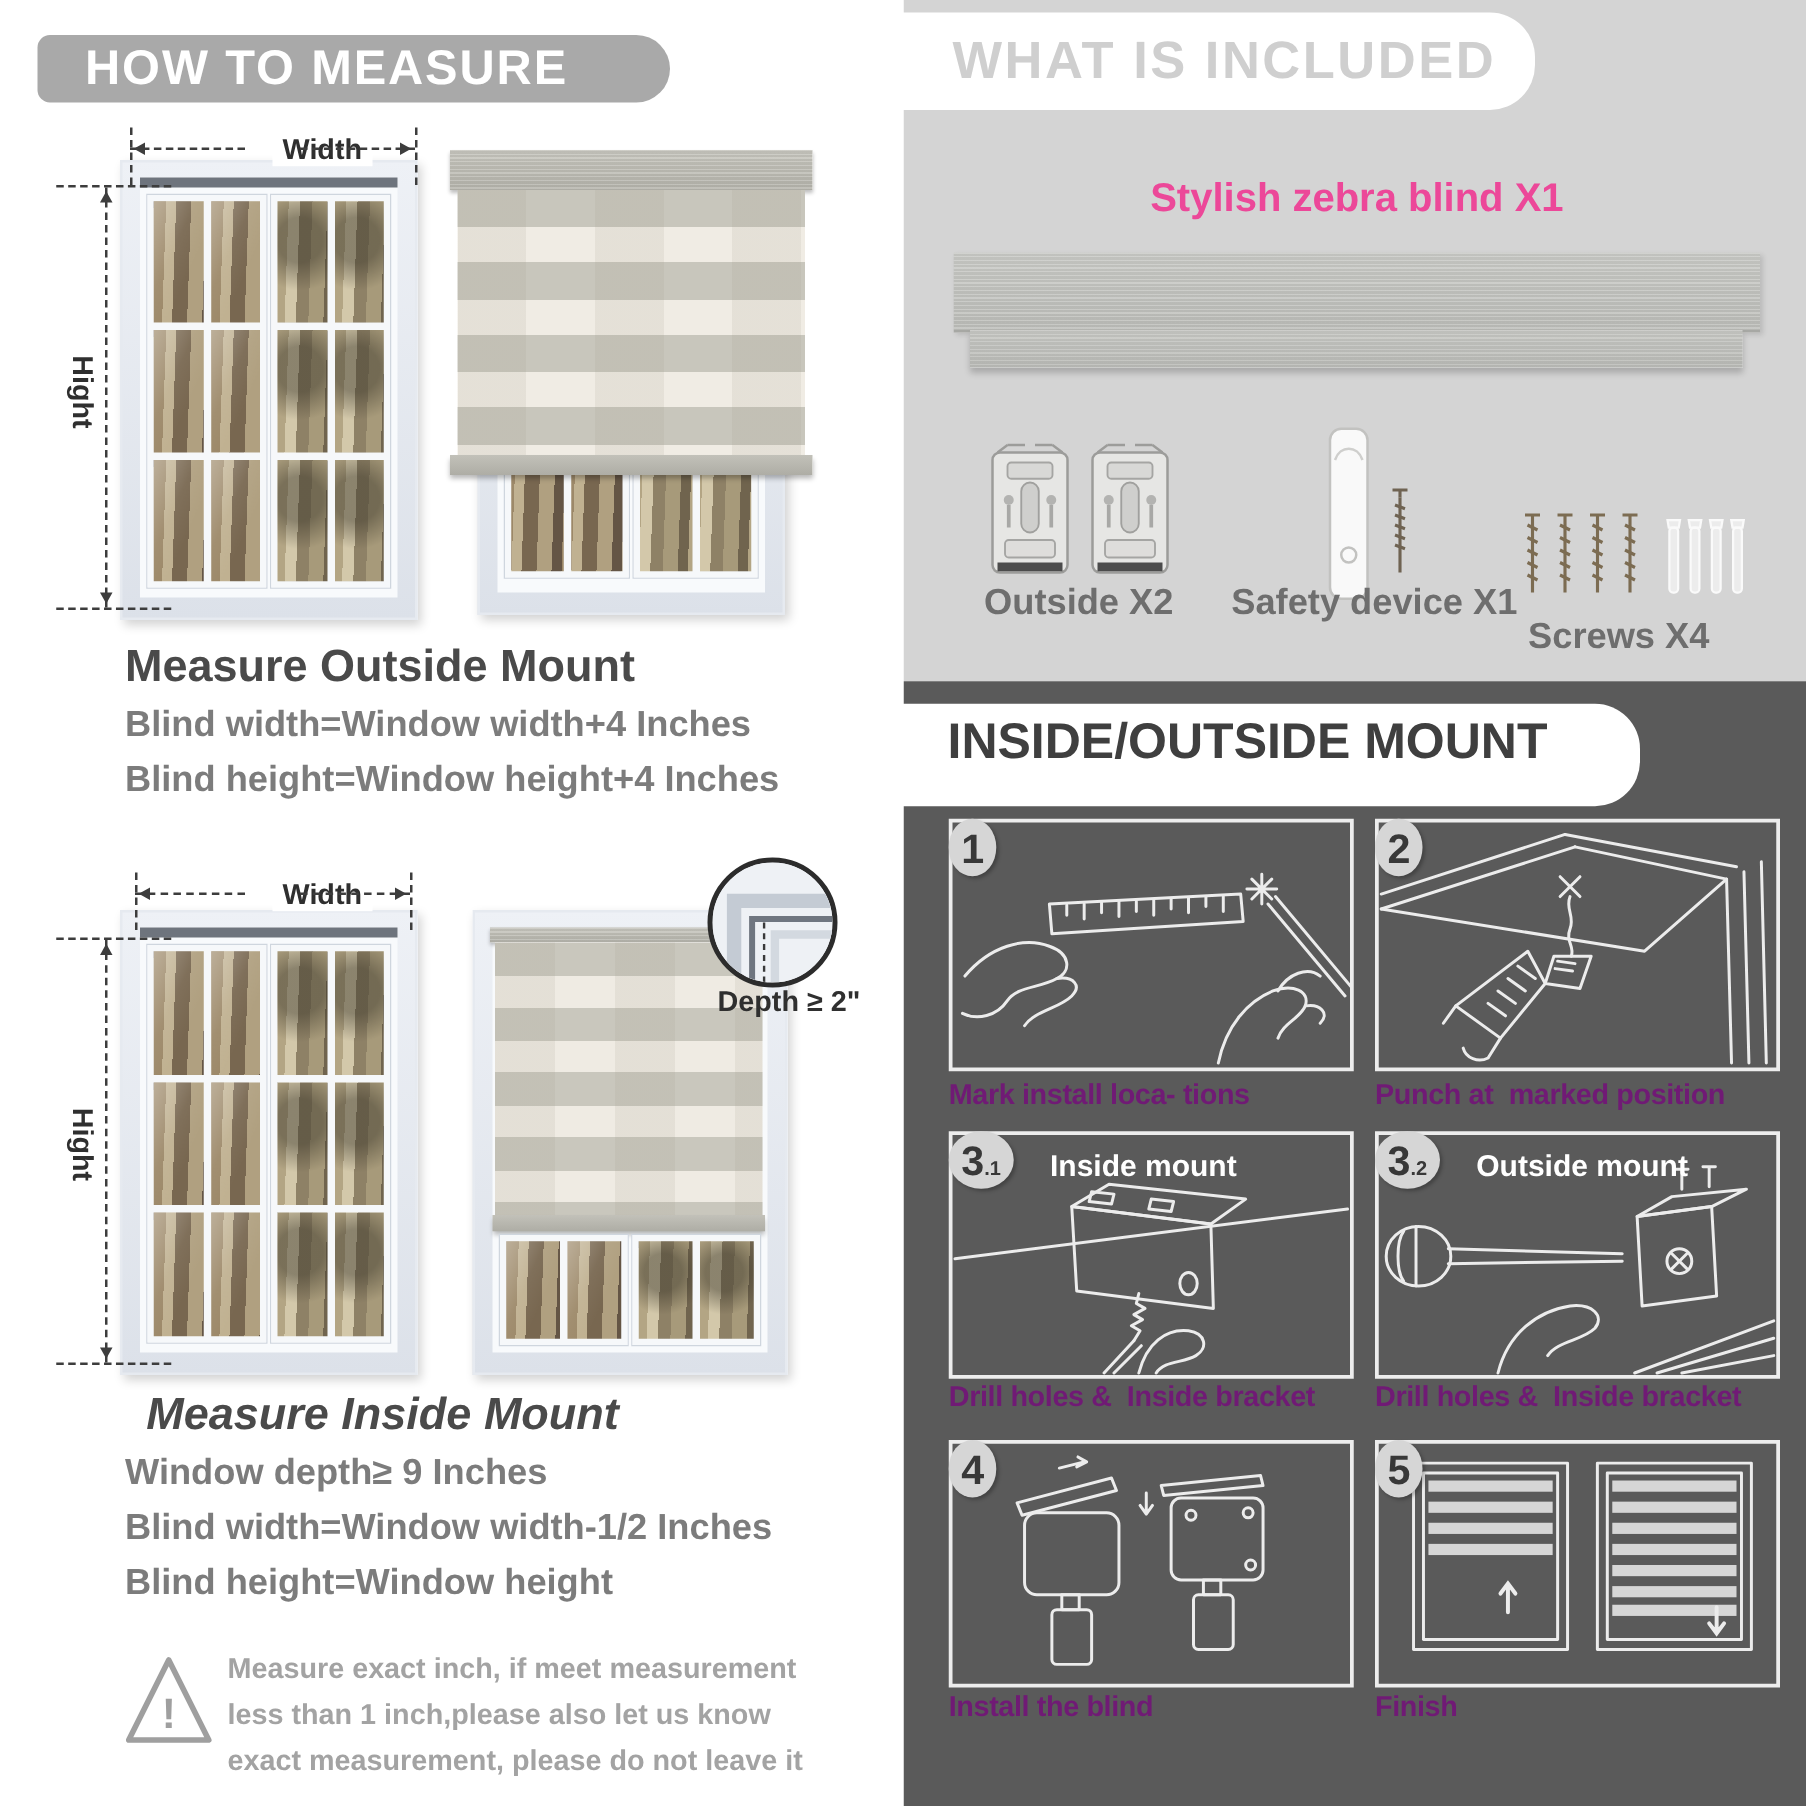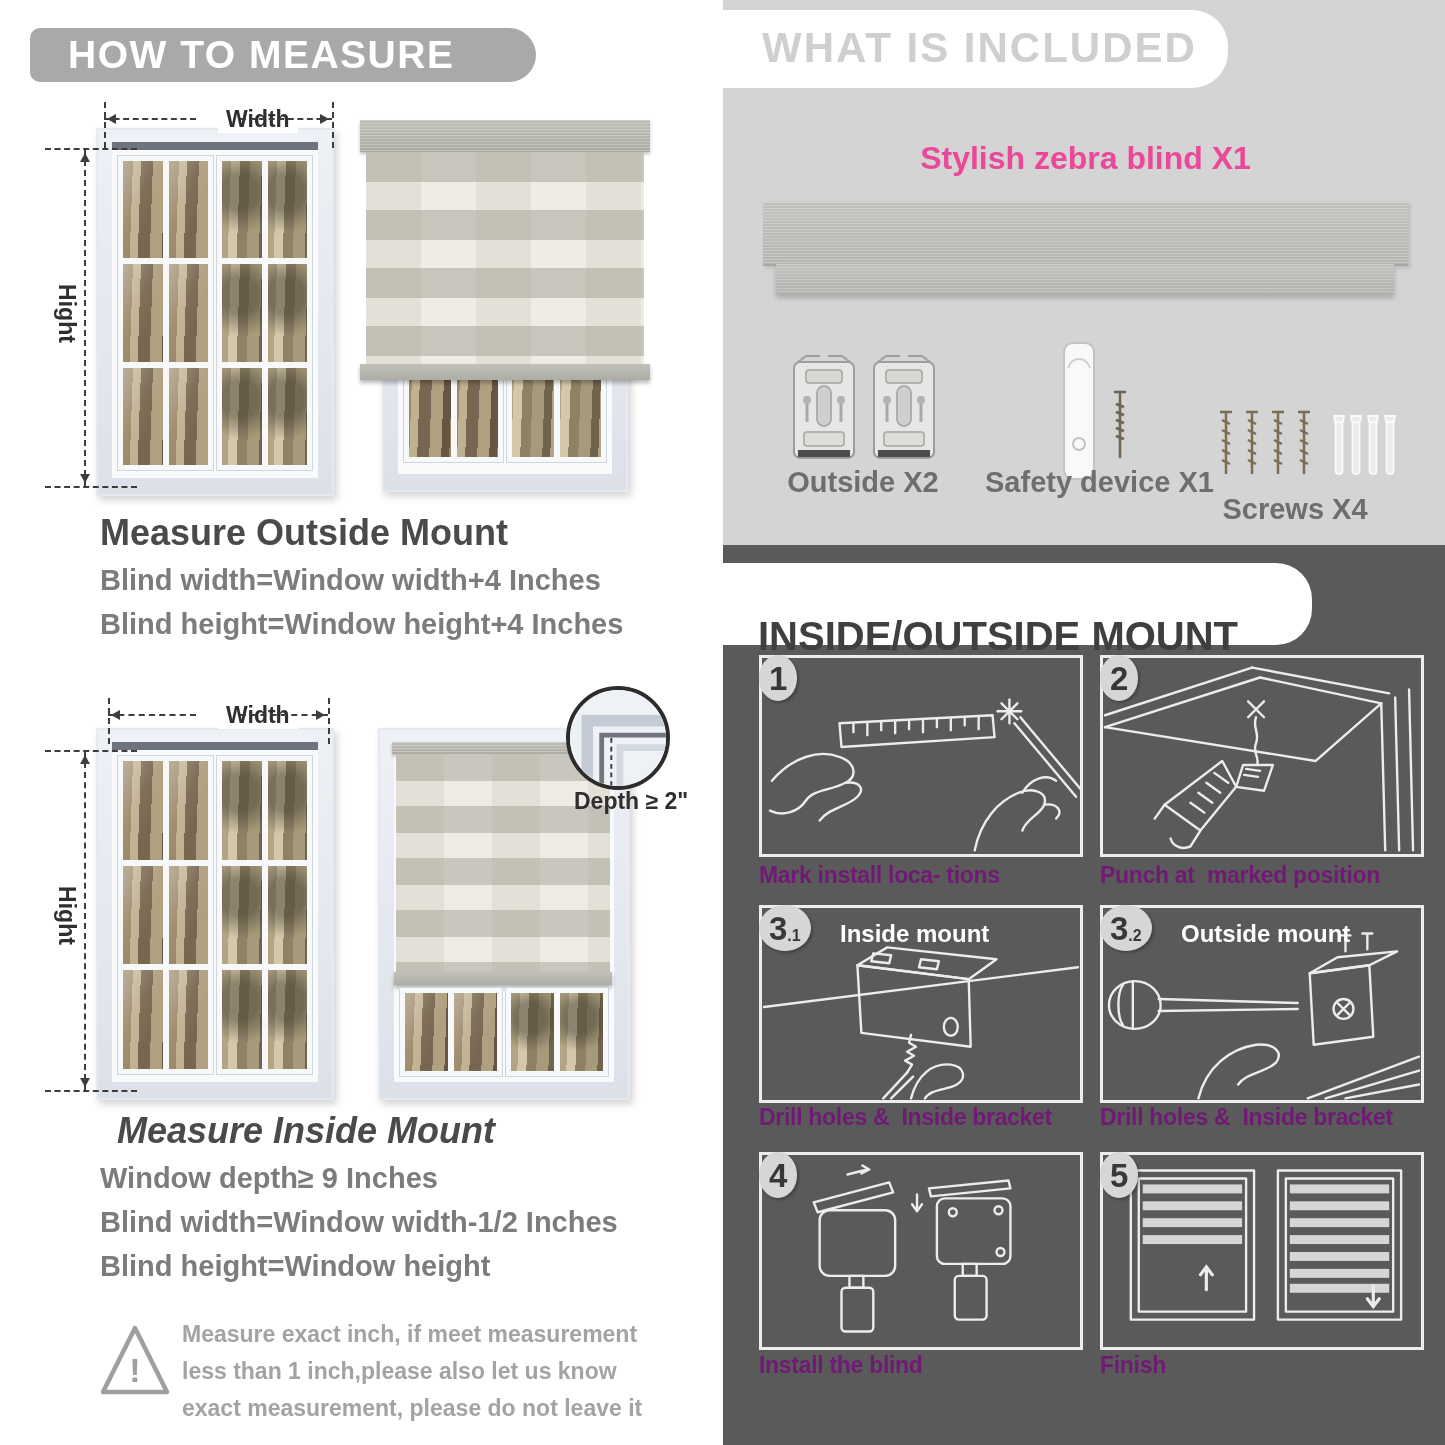--- a/index.html
+++ b/index.html
@@ -309,21 +309,21 @@
         </g>
     </g>
   </svg>
 
   <div class="abs inc-label" style="left:780px;top:466px;width:166px;">Outside X2</div>
   <div class="abs inc-label" style="left:985px;top:466px;width:215px;">Safety device X1</div>
   <div class="abs inc-label" style="left:1212px;top:466px;width:166px;margin-top:27px;">Screws X4</div>
 
   <div class="abs mount-panel"></div>
   <div class="band" style="left:700px;top:563px;width:612px;height:82px;"></div>
-  <div class="abs mnt-hdr" style="left:758px;top:614px;">INSIDE/OUTSIDE MOUNT</div>
+  <div class="abs mnt-hdr" style="left:758px;top:571px;">INSIDE/OUTSIDE MOUNT</div>
 
   <div class="step-frame" style="left:759px;top:655px;width:318px;height:196px;">
     <svg class="illus" viewBox="0 0 320 190">
       <g fill="none" stroke="#ececec" stroke-width="2.4" stroke-linecap="round" stroke-linejoin="round">
         <path d="M78,62 L232,54 L234,76 L80,86 Z"></path>
         <path d="M92,63 v8 M106,62 v12 M120,61 v8 M134,60 v12 M148,60 v8 M162,59 v12 M176,58 v8 M190,57 v12 M204,56 v8 M218,56 v12"></path>
         <path d="M241,42 l16,16 M257,42 l-16,16 M249,38 v24 M237,50 h24"></path>
         <path d="M254,62 L316,136 M260,56 L322,130"></path>
         <path d="M10,120 C30,96 58,88 78,96 C95,102 96,116 84,122 C70,130 52,128 44,140 C36,152 20,156 8,150"></path>
         <path d="M84,122 C98,120 104,128 96,136 C86,146 66,148 58,160"></path>

